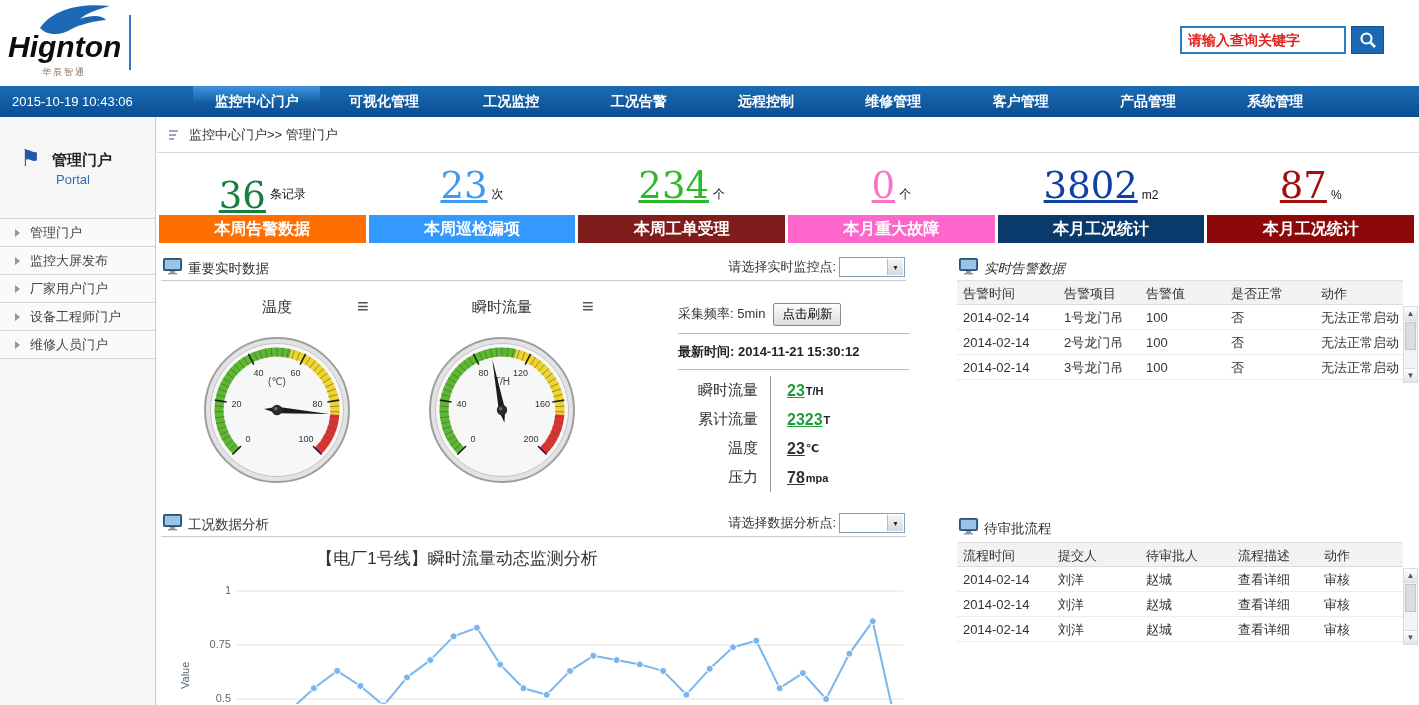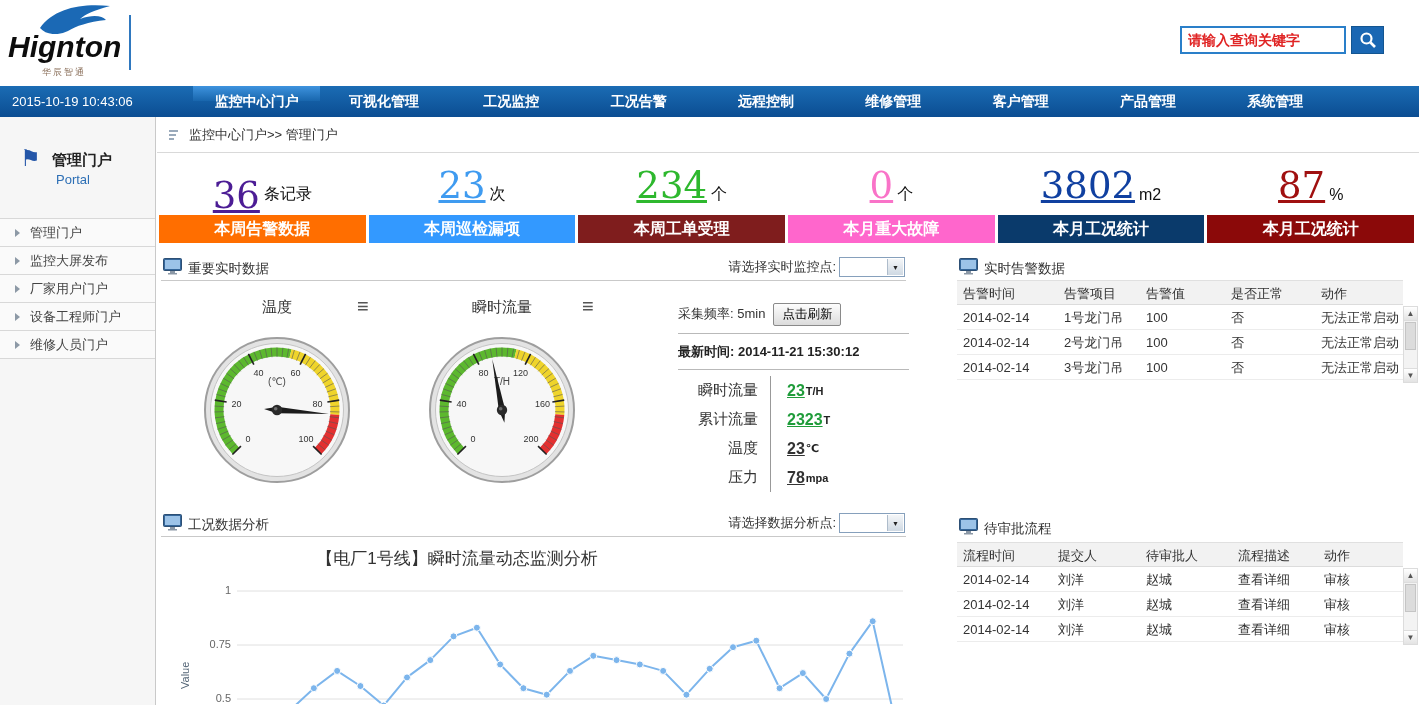--- a/index.html
+++ b/index.html
@@ -49,37 +49,37 @@
   .breadcrumb { position:absolute; top:0; left:0; right:0; height:36px; border-bottom:1px solid #d9d9d9; }
   .bc-icon { position:absolute; left:12px; top:12px; }
   .bc-text { position:absolute; left:32px; line-height:36px; font-size:13px; color:#333; }
 
   
   .stats { position:absolute; top:39px; left:2px; right:5px; height:90px; display:flex; gap:3px; }
   .stat-card { flex:1; display:flex; flex-direction:column; }
   .stat-top { height:59px; background:#fff; display:flex; align-items:center; justify-content:center; }
   .stat-value { font-family:"DejaVu Serif","Liberation Serif",serif; font-size:37px;
                 text-decoration:underline; cursor:pointer; line-height:1; }
-  .stat-unit { font-size:16px; color:#111; margin:18px 0 0 4px; }
+  .stat-unit { font-size:12px; color:#111; margin:18px 0 0 4px; }
   .stat-bar { height:28px; line-height:28px; text-align:center; color:#fff; font-size:16px; font-weight:bold; cursor:pointer; }
 
   
   .section-head { position:absolute; height:26px; }
   .section-head.bordered { border-bottom:1px solid #c9c9c9; }
   .sec-icon { position:absolute; left:2px; top:3px; }
   .sec-title { position:absolute; left:27px; top:5px; font-size:13.5px; color:#333; }
   .sec-select { position:absolute; right:1px; top:2px; display:flex; align-items:center;margin-left:48px; }
   .sec-select-label { font-size:13px; margin-right:3px; color:#333; }
   .selectbox { width:66px; height:20px; border:1px solid #86a0bc; background:#fff; position:relative; cursor:pointer; }
   .arrow-btn { position:absolute; top:1px; right:1px; bottom:1px; width:16px; border-left:1px solid #aebccb;
                background:linear-gradient(#f4f6f8,#cfd9e3); font-size:7px; color:#222;
                display:flex; align-items:center; justify-content:center; }
   #head-realtime { top:138px; left:4px; width:745px; }
   #head-analysis { top:394px; left:4px; width:745px; }
-  #head-alarm    { top:138px; left:800px; width:446px; }
+  #head-alarm    { top:138px; left:800px; width:446px;font-style:italic; }
   #head-approval { top:398px; left:800px; width:446px; }
 
   
   .gauge-label { position:absolute; font-size:15px; color:#333; width:140px; text-align:center; }
   #glabel-temp { left:50px; top:181px; }
   #glabel-flow { left:275px; top:181px; }
   .burger { position:absolute; font-size:20px; color:#555; cursor:pointer; line-height:1; }
   #burger-temp { left:200px; top:179px; }
   #burger-flow { left:425px; top:179px; }
   #gauge-temp { position:absolute; left:45px; top:218px; }
@@ -185,21 +185,21 @@
       <rect x="0" y="1" width="9" height="2" fill="#9aaabb"></rect>
       <rect x="0" y="5" width="7" height="2" fill="#9aaabb"></rect>
       <rect x="0" y="9" width="5" height="2" fill="#9aaabb"></rect>
     </svg>
     <div class="bc-text">监控中心门户&gt;&gt; 管理门户</div>
   </div>
 
   <div class="stats">
     <div class="stat-card">
       <div class="stat-top">
-        <span class="stat-value" style="color: #4c1d95; margin-top: 20px;">36</span>
+        <span class="stat-value" style="color: #15803d; margin-top: 20px;">36</span>
         <span class="stat-unit">条记录</span>
       </div>
       <div class="stat-bar" style="background-color: rgb(255, 110, 0);">本周告警数据</div>
     </div>
     <div class="stat-card">
       <div class="stat-top">
         <span class="stat-value" style="color: rgb(63, 155, 240);">23</span>
         <span class="stat-unit">次</span>
       </div>
       <div class="stat-bar" style="background-color: rgb(51, 153, 255);">本周巡检漏项</div>

